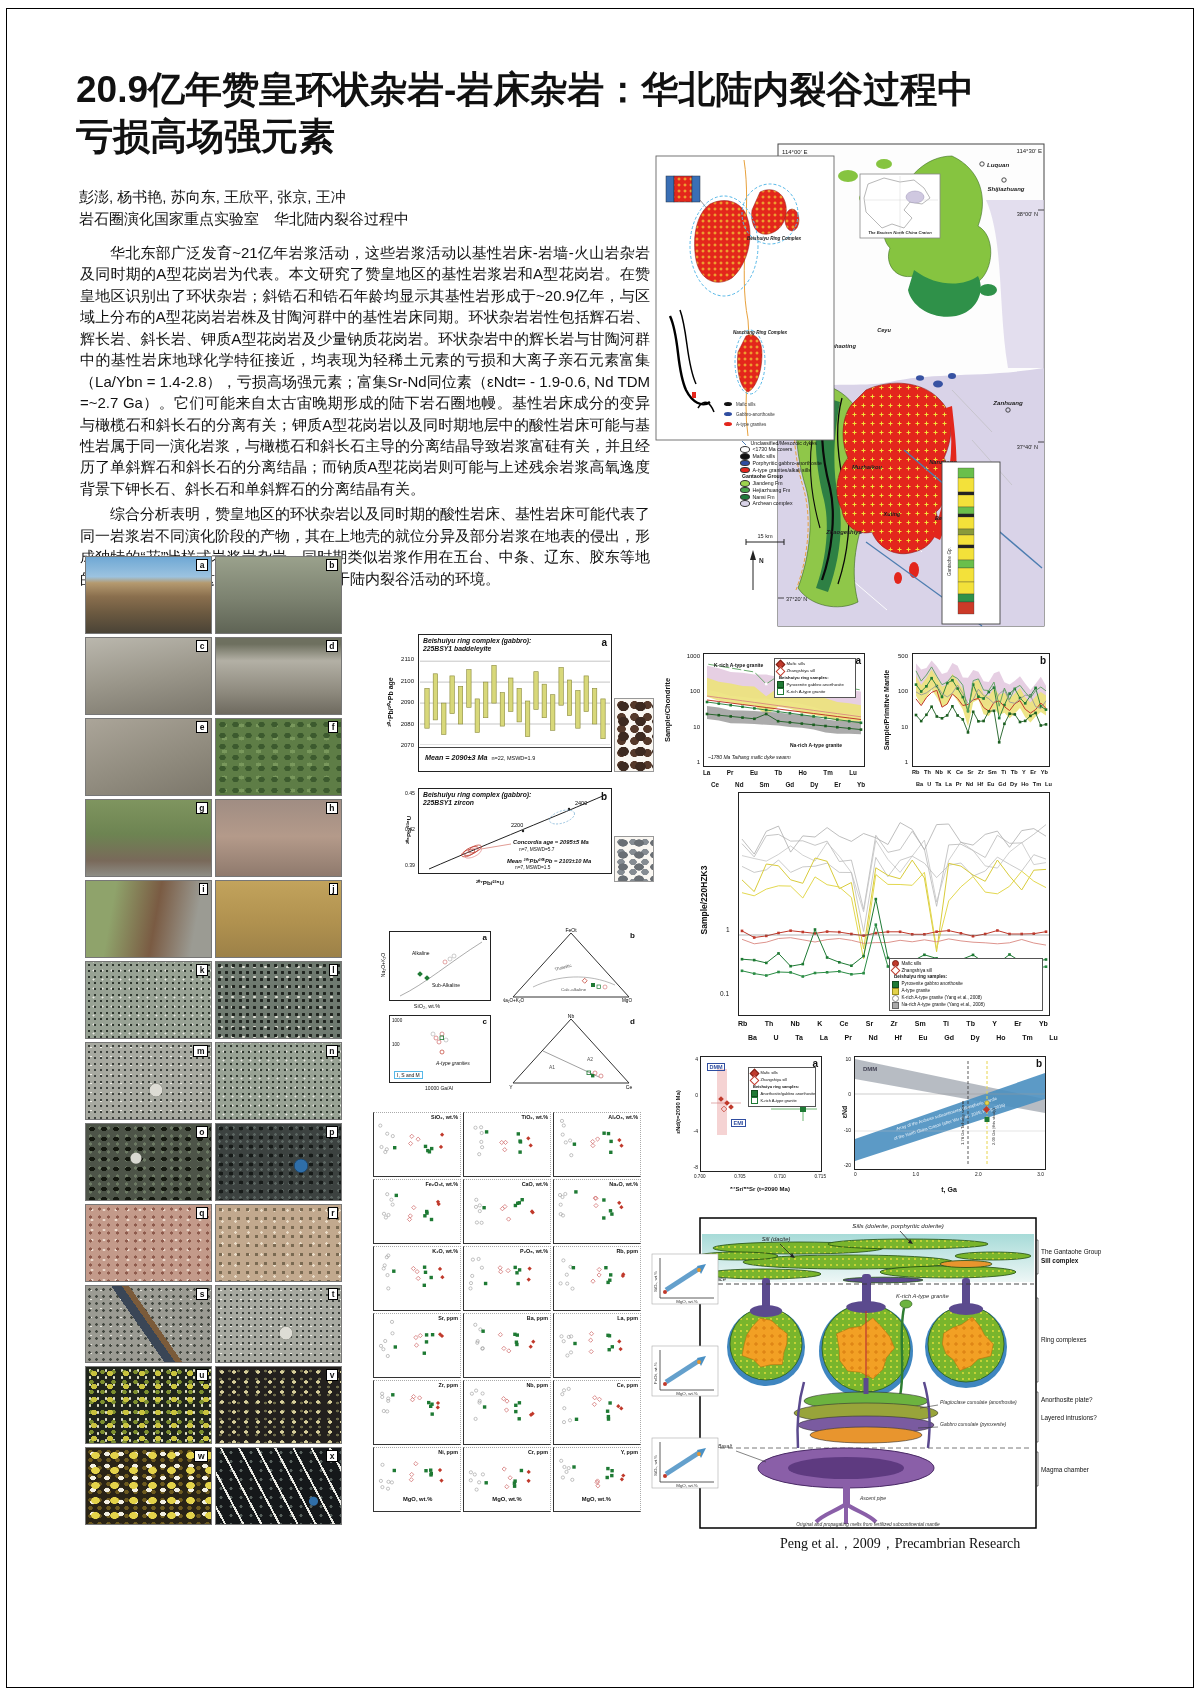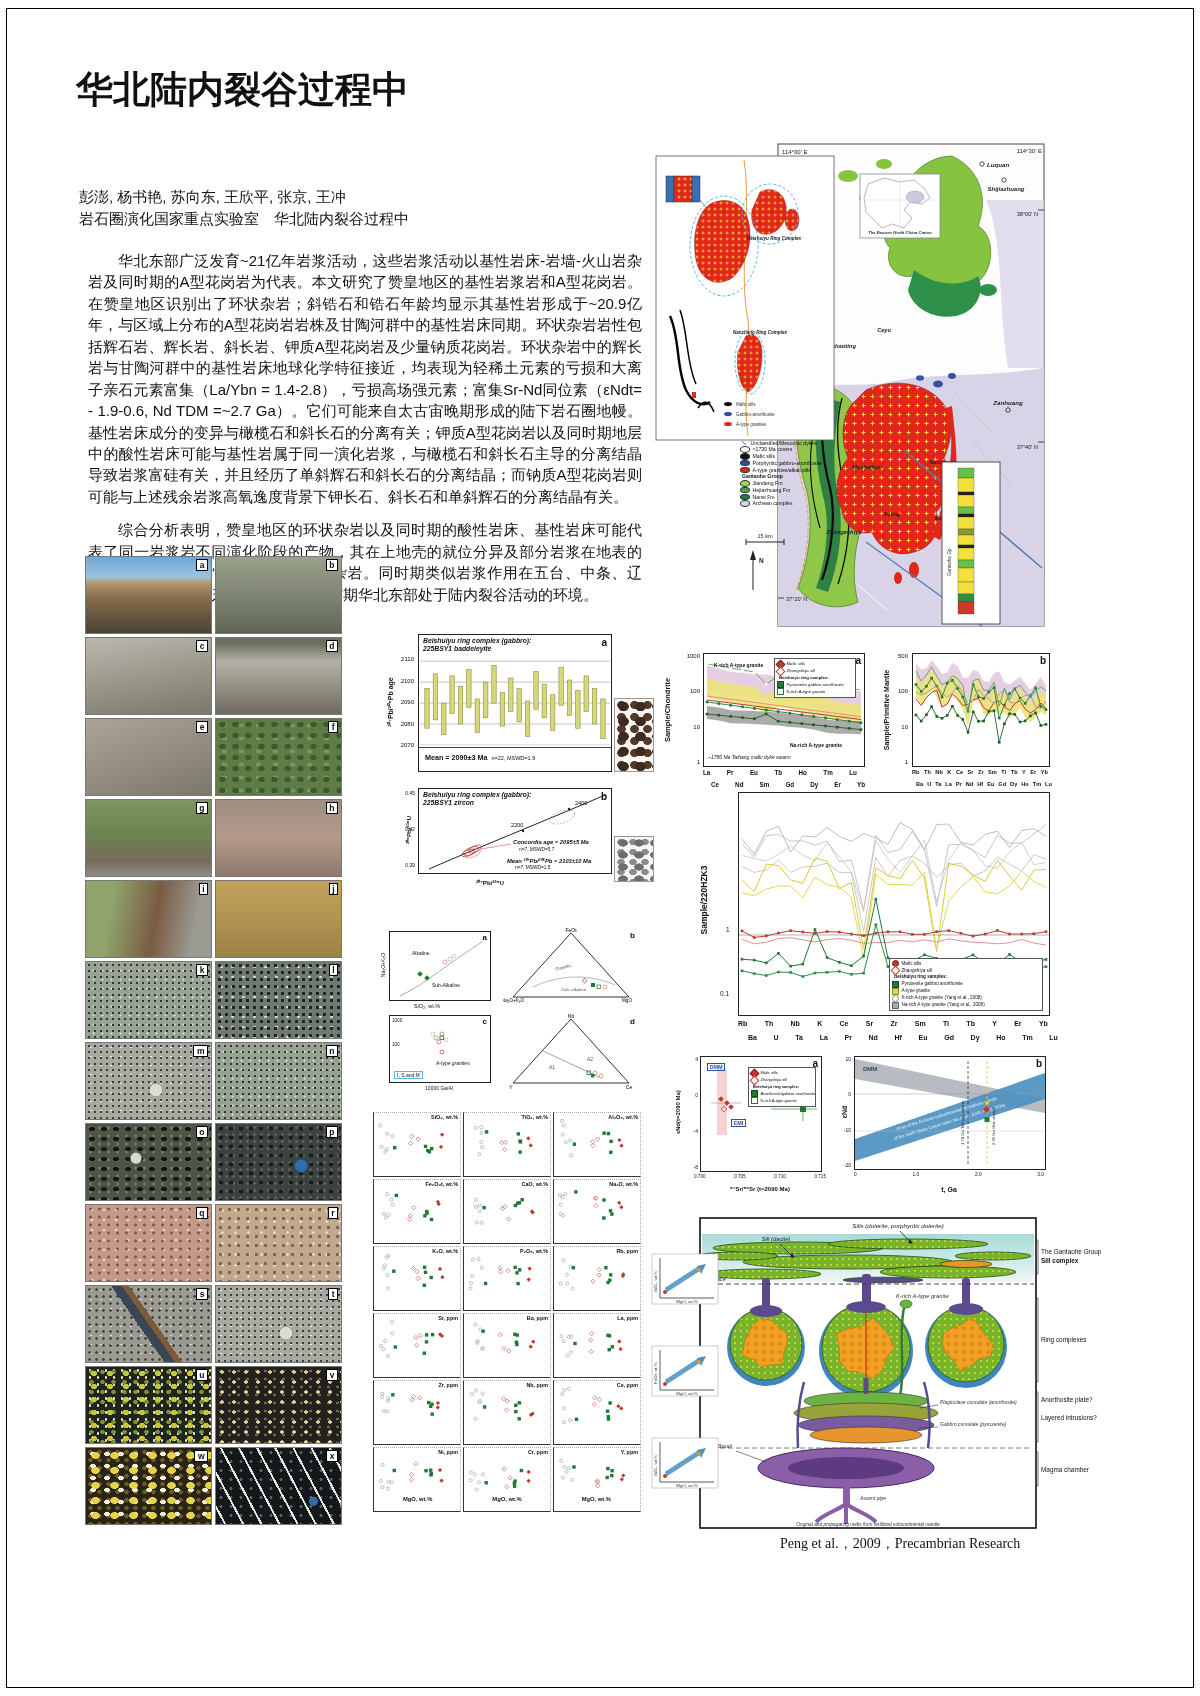--- a/index.html
+++ b/index.html
@@ -3,21 +3,21 @@
 <meta charset="utf-8">
 <style>
   html,body{margin:0;padding:0;background:#fff;}
   body{width:1200px;height:1696px;position:relative;font-family:"Liberation Sans",sans-serif;color:#111;overflow:hidden;}
   #poster{position:absolute;inset:0;}
   .ob{position:absolute;left:6px;top:8px;width:1186px;height:1678px;border:1.5px solid #000;}
   #title{position:absolute;left:76px;top:66px;width:1000px;font-weight:900;font-size:37px;line-height:1.28;letter-spacing:0px;}
   #authors{position:absolute;left:79px;top:188px;font-size:15px;}
   #affil{position:absolute;left:79px;top:210px;font-size:15px;}
   #abstract{position:absolute;left:76px;top:238px;width:578px;font-size:15px;line-height:1.43;text-align:justify;}
-  #abstract p{margin:12px;text-indent:2em;}
+  #abstract p{margin:4px;text-indent:2em;}
   #citation{position:absolute;left:780px;top:1535px;font-family:"Liberation Serif",serif;font-size:14px;}
   
   .photo-grid{position:absolute;left:85px;top:556px;width:257px;display:grid;grid-template-columns:127px 127px;grid-auto-rows:78px;gap:3px;}
   .photo{position:relative;margin:0;overflow:hidden;border:0.5px solid #777;}
   .ph-bg{position:absolute;inset:0;}
   .ph-letter{position:absolute;top:2px;right:3px;background:#fff;border:1px solid #000;font-size:8.5px;font-weight:bold;line-height:1;padding:0.5px 2.5px;z-index:2;}
   .ph-sky{background:linear-gradient(180deg,#6fa8d4 0%,#9cc3e0 26%,#b59a6f 34%,#8a6f4e 52%,#6b5940 74%,#4a4336 100%);}
   .ph-outcrop{background:linear-gradient(180deg,#9aa18c,#7c8270 55%,#5f6455);}
   .ph-rocks{background:linear-gradient(170deg,#bab7ad,#9a968a 52%,#7b776c);}
   .ph-rocks2{background:linear-gradient(180deg,#6e705f 8%,#b3b0a5 30%,#8f8b7f 70%,#6e6a5f);}
@@ -68,30 +68,31 @@
   .ann{position:absolute;font-size:5px;font-weight:bold;white-space:nowrap;z-index:2;}
   .grain-photo{position:absolute;background:#faf7f2;border:0.6px solid #999;}
   .gp-badd{background-image:radial-gradient(#3d2a20 5px,transparent 5.6px),radial-gradient(#55392a 4px,transparent 4.6px);background-size:17px 15px,13px 12px;}
   .gp-zirc{background-image:radial-gradient(#6a6f74 4.5px,transparent 5.1px),radial-gradient(#868c92 3.5px,transparent 4px);background-size:16px 12px,12px 10px;}
   
   .harker-grid{position:absolute;left:373px;top:1112px;width:270px;display:grid;grid-template-columns:repeat(3,88px);gap:2px;}
   .hpanel{position:relative;height:63px;border-left:1px solid #333;border-bottom:1px solid #333;border-top:1px dotted #aaa;border-right:1px dotted #aaa;background:#fff;}
   .hlab{position:absolute;top:1px;right:2px;font-size:5.4px;font-weight:bold;z-index:2;}
   .hxrow{position:absolute;left:373px;top:1496px;width:268px;display:flex;}
   .hxrow span{flex:1;text-align:center;font-size:5.8px;font-weight:bold;}
-  .smallit{}
+  .smallit{font-style:italic;}
 </style>
 </head>
 <body>
 
 <div id="poster">
   <div class="ob"></div>
 
   <div id="title">
-    <div>华北陆内裂谷过程中</div>
+    <div>20.9亿年赞皇环状杂岩-岩床杂岩：华北陆内裂谷过程中</div>
+    <div>亏损高场强元素</div>
   </div>
   <div id="authors">彭澎, 杨书艳, 苏向东, 王欣平, 张京, 王冲</div>
   <div id="affil">岩石圈演化国家重点实验室　华北陆内裂谷过程中</div>
   <div id="abstract">
     <p>华北东部广泛发育~21亿年岩浆活动，这些岩浆活动以基性岩床-岩墙-火山岩杂岩及同时期的A型花岗岩为代表。本文研究了赞皇地区的基性岩浆岩和A型花岗岩。在赞皇地区识别出了环状杂岩；斜锆石和锆石年龄均显示其基性岩形成于~20.9亿年，与区域上分布的A型花岗岩岩株及甘陶河群中的基性岩床同期。环状杂岩岩性包括辉石岩、辉长岩、斜长岩、钾质A型花岗岩及少量钠质花岗岩。环状杂岩中的辉长岩与甘陶河群中的基性岩床地球化学特征接近，均表现为轻稀土元素的亏损和大离子亲石元素富集（La/Ybn = 1.4-2.8），亏损高场强元素；富集Sr-Nd同位素（εNdt= - 1.9-0.6, Nd TDM =~2.7 Ga）。它们可能来自太古宙晚期形成的陆下岩石圈地幔。基性岩床成分的变异与橄榄石和斜长石的分离有关；钾质A型花岗岩以及同时期地层中的酸性岩床可能与基性岩属于同一演化岩浆，与橄榄石和斜长石主导的分离结晶导致岩浆富硅有关，并且经历了单斜辉石和斜长石的分离结晶；而钠质A型花岗岩则可能与上述残余岩浆高氧逸度背景下钾长石、斜长石和单斜辉石的分离结晶有关。</p>
     <p>综合分析表明，赞皇地区的环状杂岩以及同时期的酸性岩床、基性岩床可能代表了同一岩浆岩不同演化阶段的产物，其在上地壳的就位分异及部分岩浆在地表的侵出，形成独特的“花”状样式岩浆岩杂岩。同时期类似岩浆作用在五台、中条、辽东、胶东等地的广泛分布，说明这一时期华北东部处于陆内裂谷活动的环境。</p>
   </div>
 
   <svg viewBox="0 0 398 492" style="position:absolute;left:652px;top:140px;width:398px;height:492px;">
     <defs>

